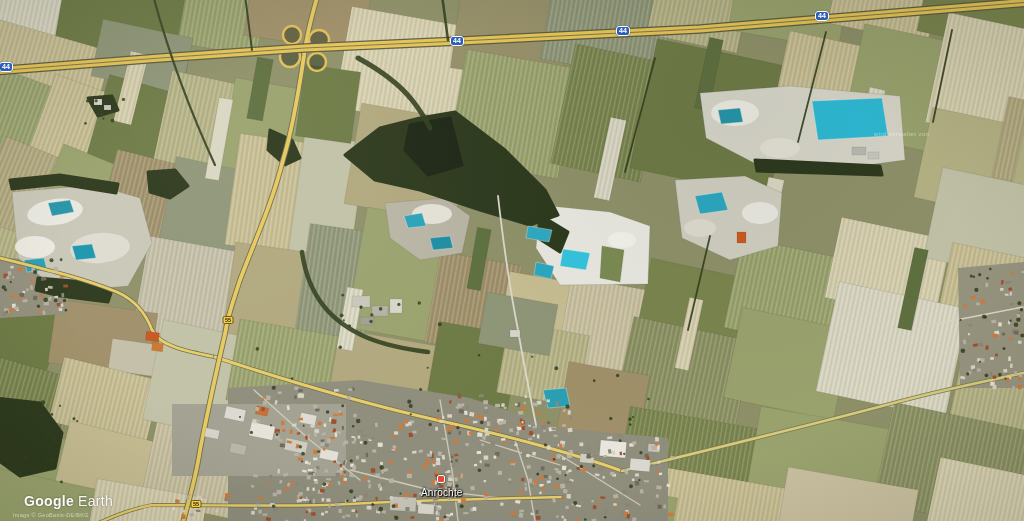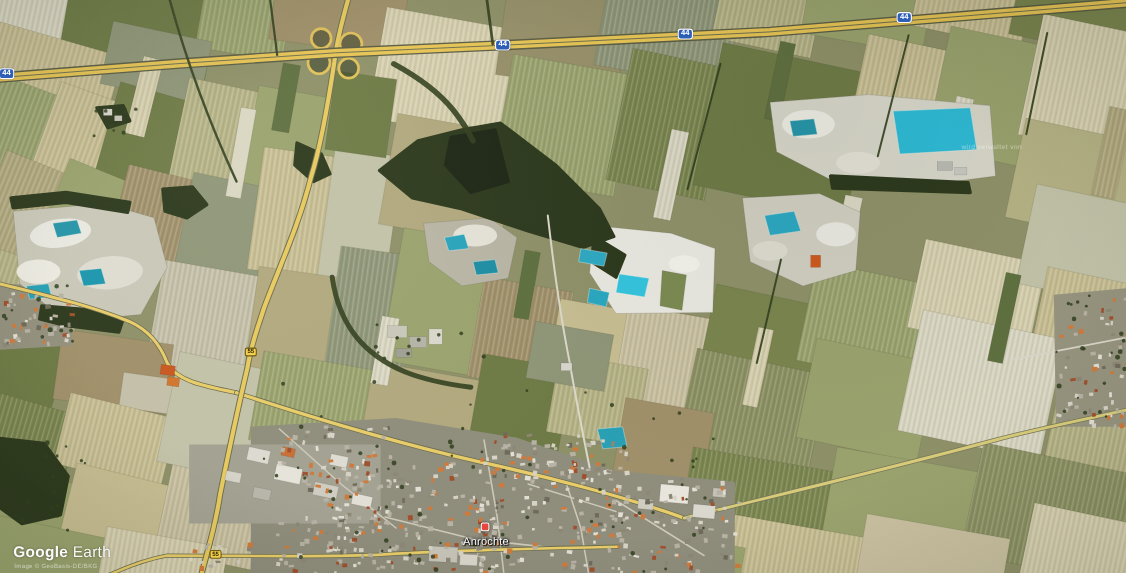--- a/index.html
+++ b/index.html
@@ -15,21 +15,21 @@
   .shield{position:absolute;box-sizing:border-box;text-align:center;transform:translate(-50%,-50%);}
   .shield-a{background:#2e5fb7;color:#fff;border:1px solid #fff;border-radius:3px;
             min-width:14px;height:10px;font-size:7px;line-height:8px;font-weight:bold;padding:0 1px;
             box-shadow:0 0 1px rgba(0,0,0,.6);}
   .shield-b{background:#f2cd4e;color:#241f00;border:1px solid #6d5c12;border-radius:2px;
             min-width:11px;height:8px;font-size:5.5px;line-height:6px;font-weight:bold;padding:0 1px;}
   .place-label{position:absolute;color:#fff;font-size:10px;letter-spacing:.2px;
                text-shadow:0 0 2px #000,0 0 3px #000,1px 1px 1px #000;white-space:nowrap;}
   .poi-marker{position:absolute;width:6px;height:6px;background:#e2483c;border:1px solid #fff;
               border-radius:2px;box-shadow:0 0 2px rgba(0,0,0,.8);}
-  #watermark{position:absolute;left:12px;bottom:12px;color:#fff;font-size:14px;letter-spacing:.3px;
+  #watermark{position:absolute;left:24px;bottom:12px;color:#fff;font-size:14px;letter-spacing:.3px;
              text-shadow:0 0 2px rgba(0,0,0,.5);}
   #watermark .w1{font-weight:bold;opacity:.96;}
   #watermark .w2{font-weight:normal;opacity:.92;margin-left:4px;}
   #attrib{position:absolute;left:13px;bottom:3px;font-size:5.5px;color:rgba(255,255,255,.55);
           letter-spacing:.3px;filter:blur(.2px);}
   #faintnote{position:absolute;left:874px;top:131px;font-size:6px;color:rgba(255,255,255,.45);
              letter-spacing:.4px;filter:blur(.3px);}
 </style>
 </head>
 <body>

